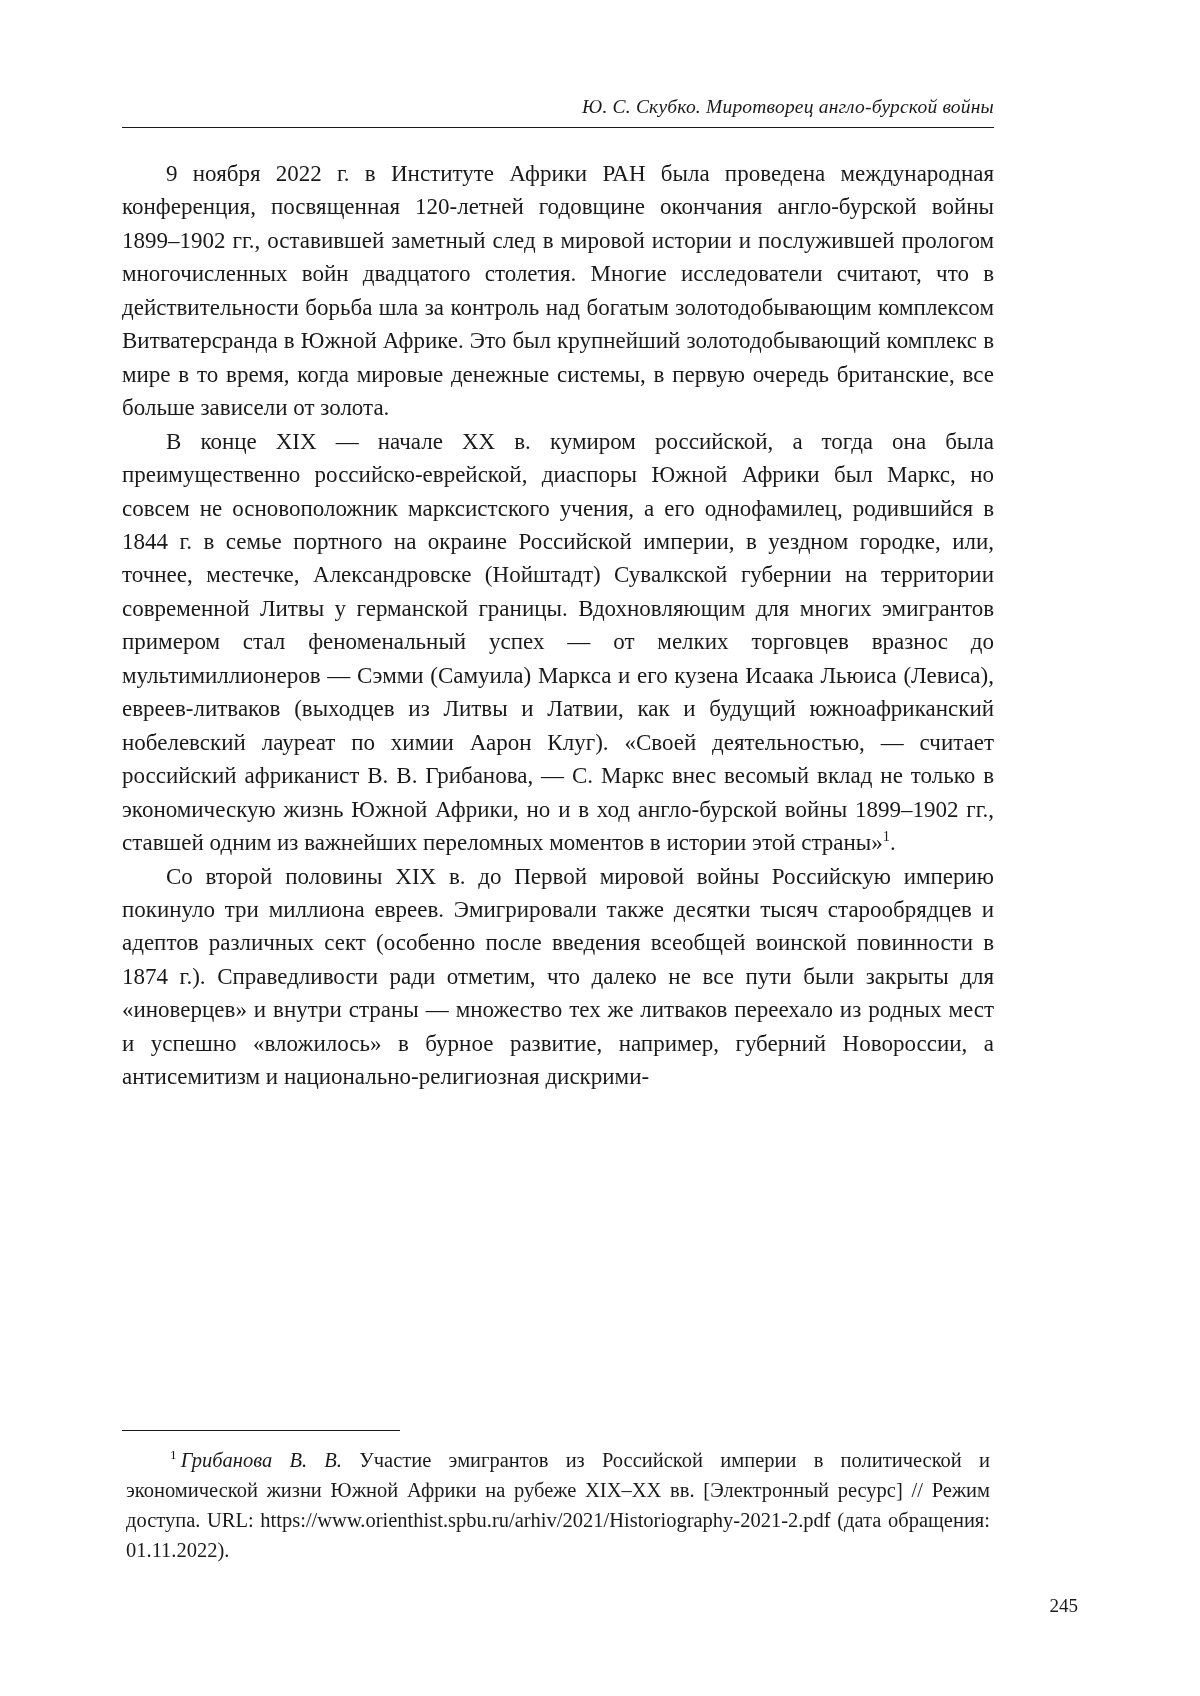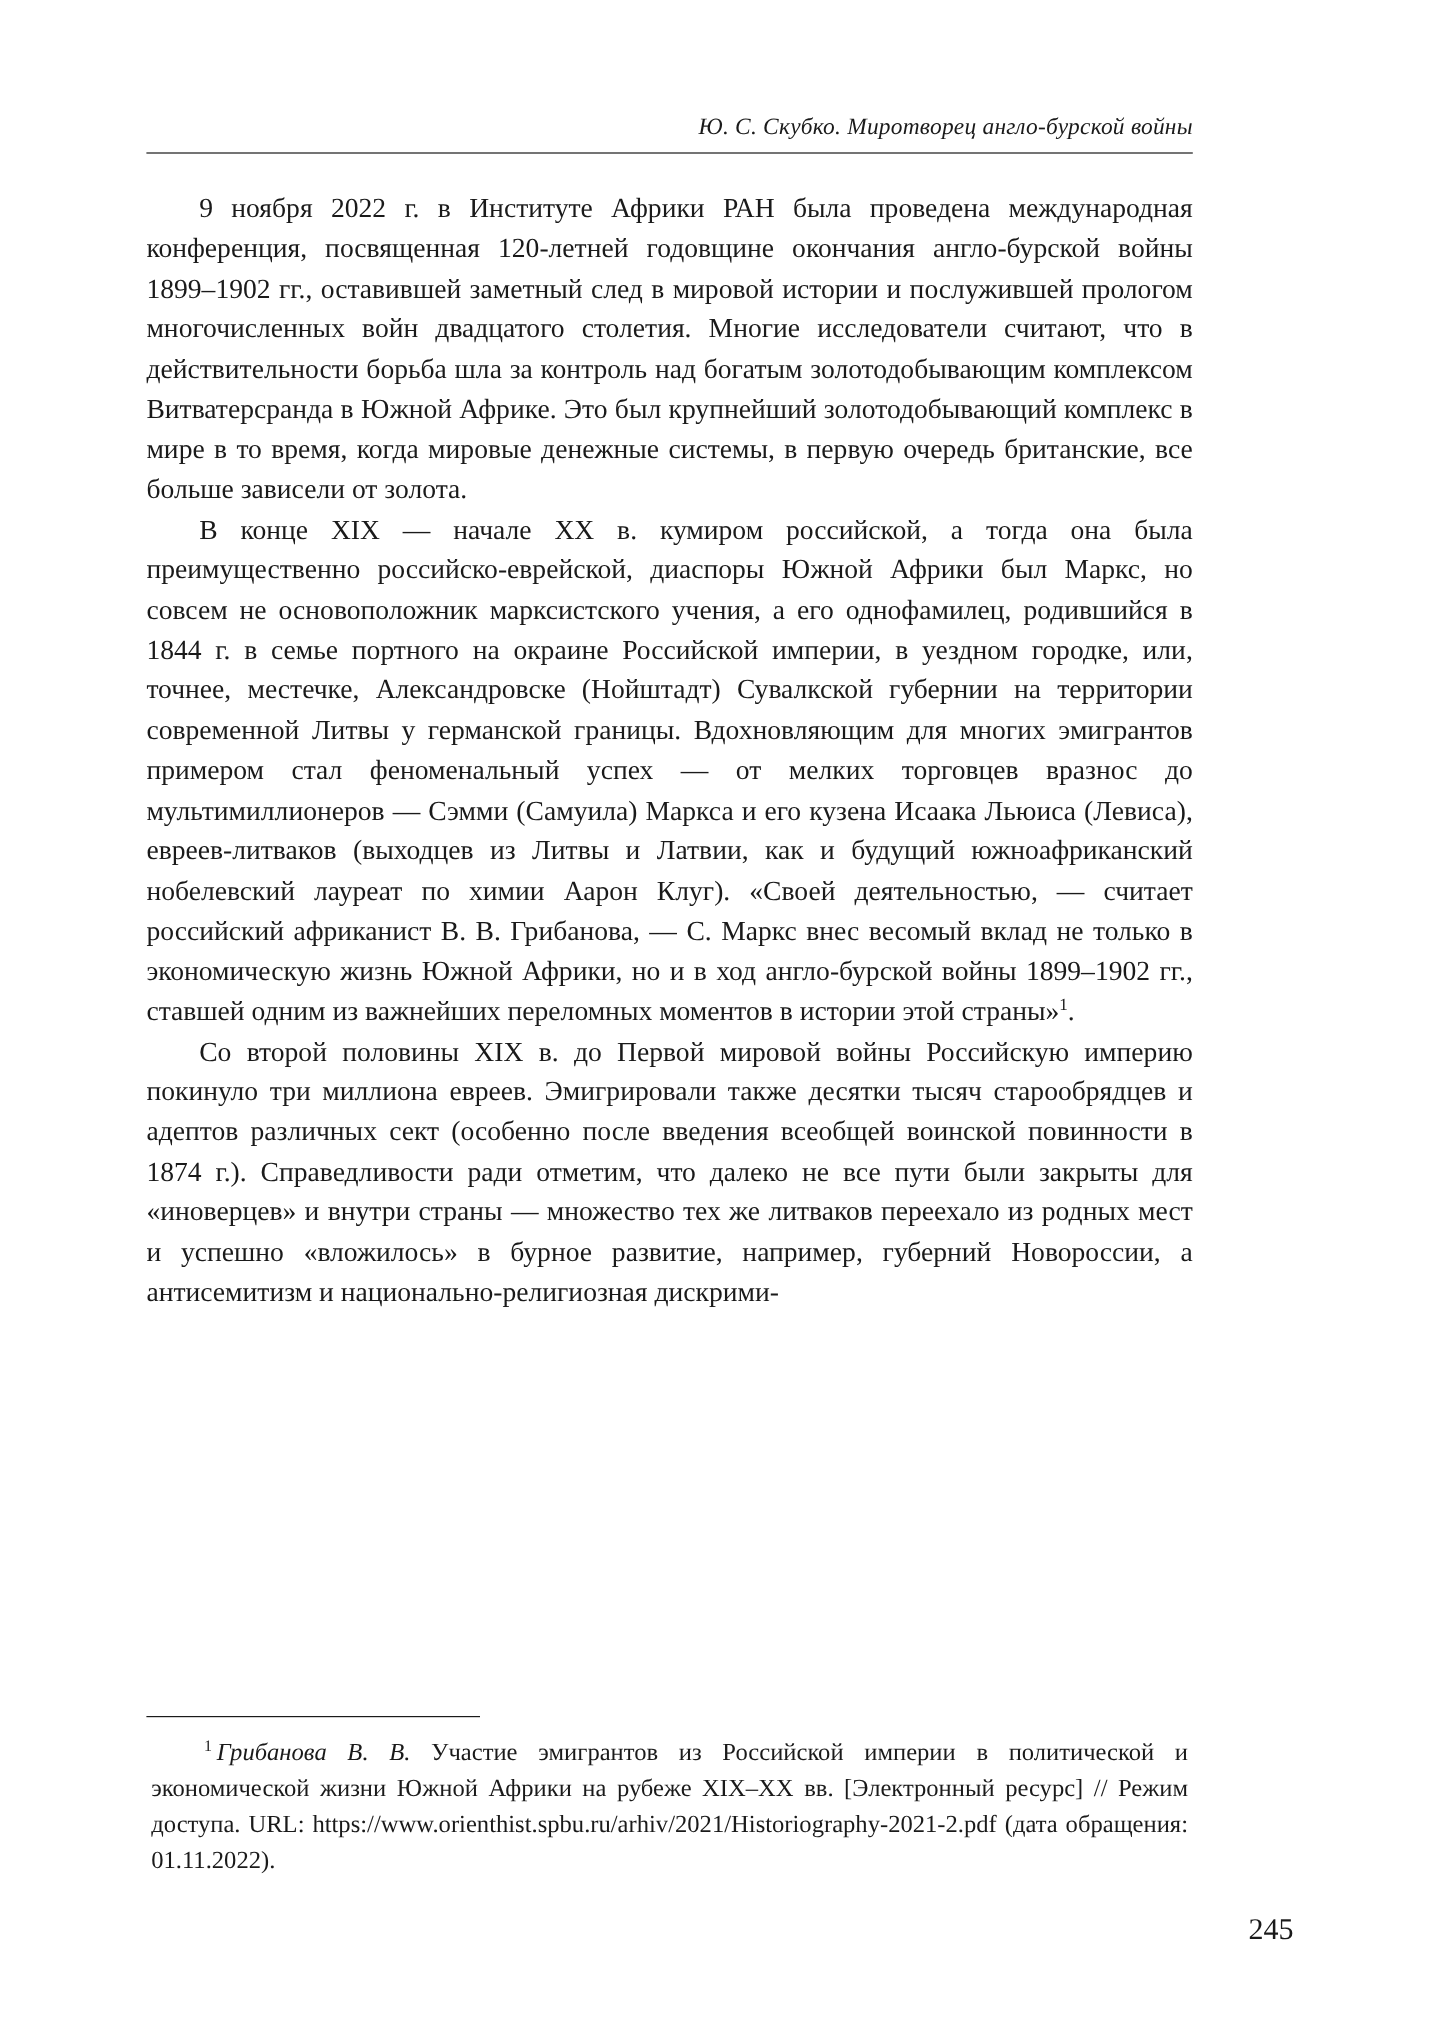--- a/index.html
+++ b/index.html
@@ -75,21 +75,21 @@
     font-size: 0.65em;
     padding-right: 4px;
   }
   .fn-author {
     font-style: italic;
   }
   .page-number {
     position: absolute;
     right: 122px;
     top: 1595px;
-    font-size: 25px;
+    font-size: 19px;
     text-align: right;
   }
   sup.note-ref {
     font-size: 0.62em;
     vertical-align: super;
     line-height: 0;
   }
 </style>
 </head>
 <body>

